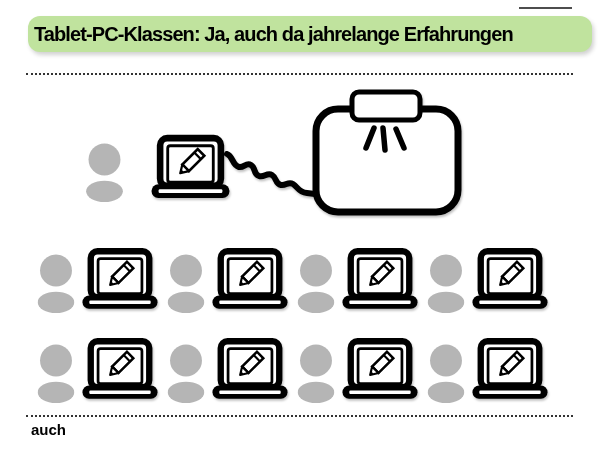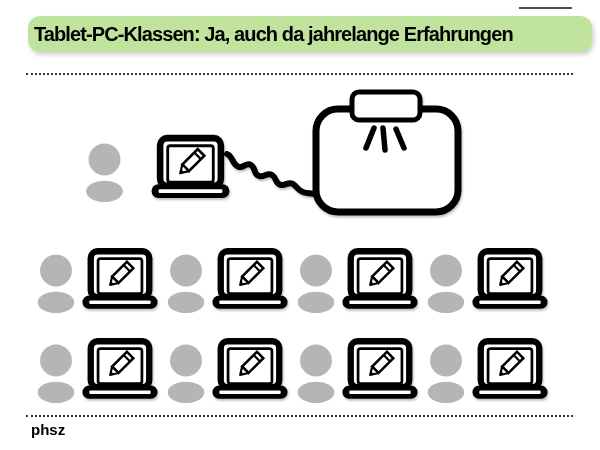--- a/index.html
+++ b/index.html
@@ -167,14 +167,14 @@
       <use href="#sym-person"></use>
     </svg>
     <svg class="laptop" viewBox="0 0 80 66">
       <use href="#sym-laptop"></use>
     </svg>
   </div>
 </div>
     </div>
 
   <div class="divider divider-bottom"></div>
-  <div class="footer">phsz</div>
+  <div class="footer">auch</div>
 </div>
 
 </body></html>

